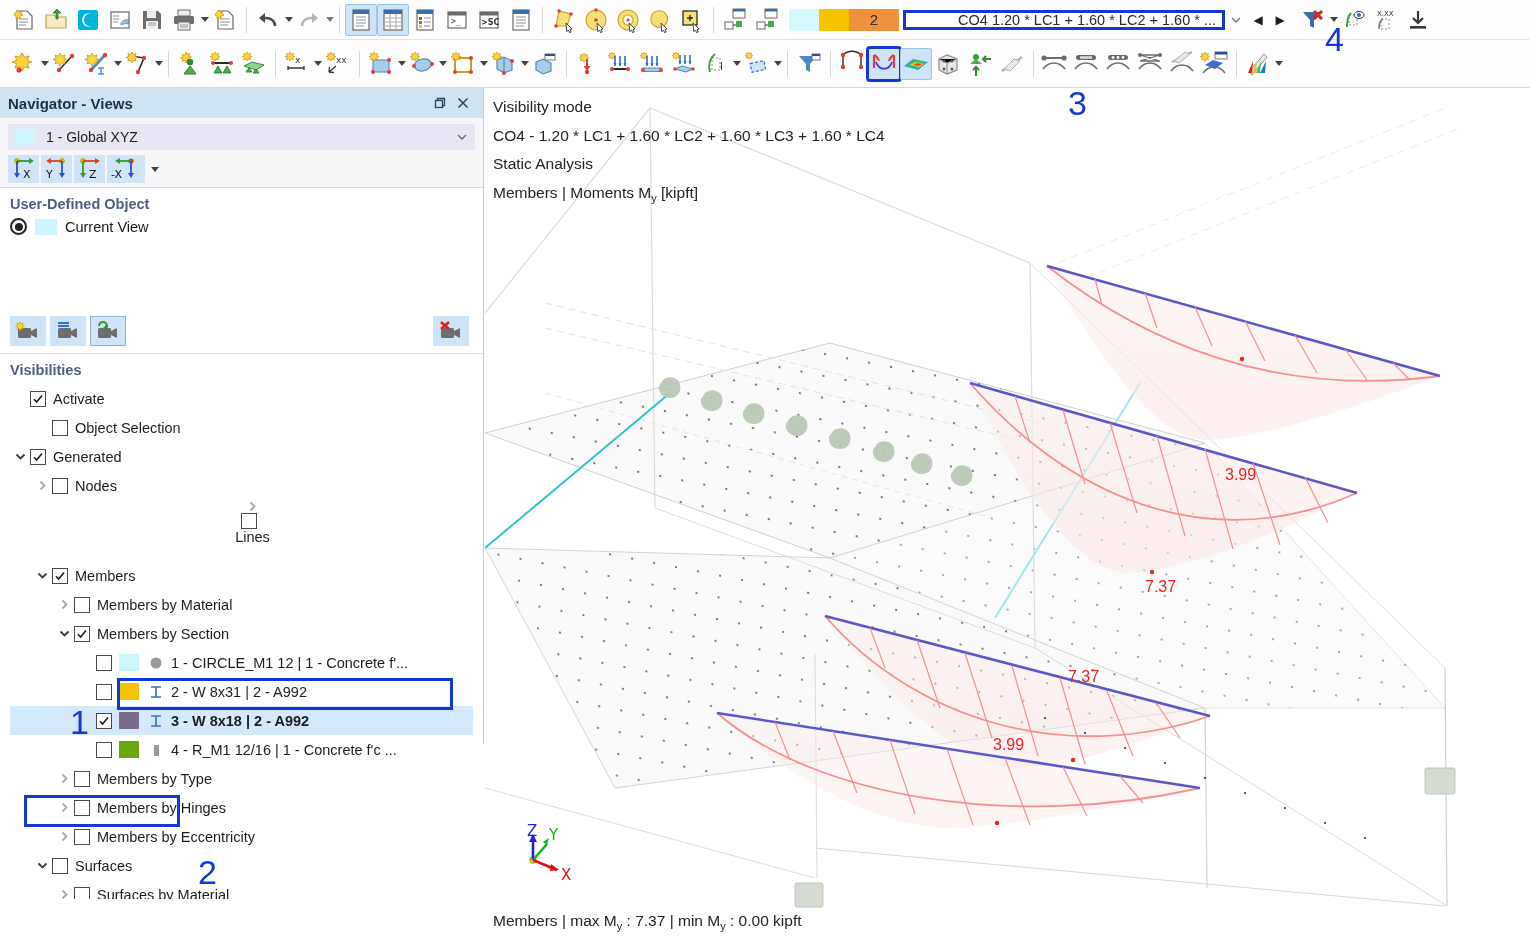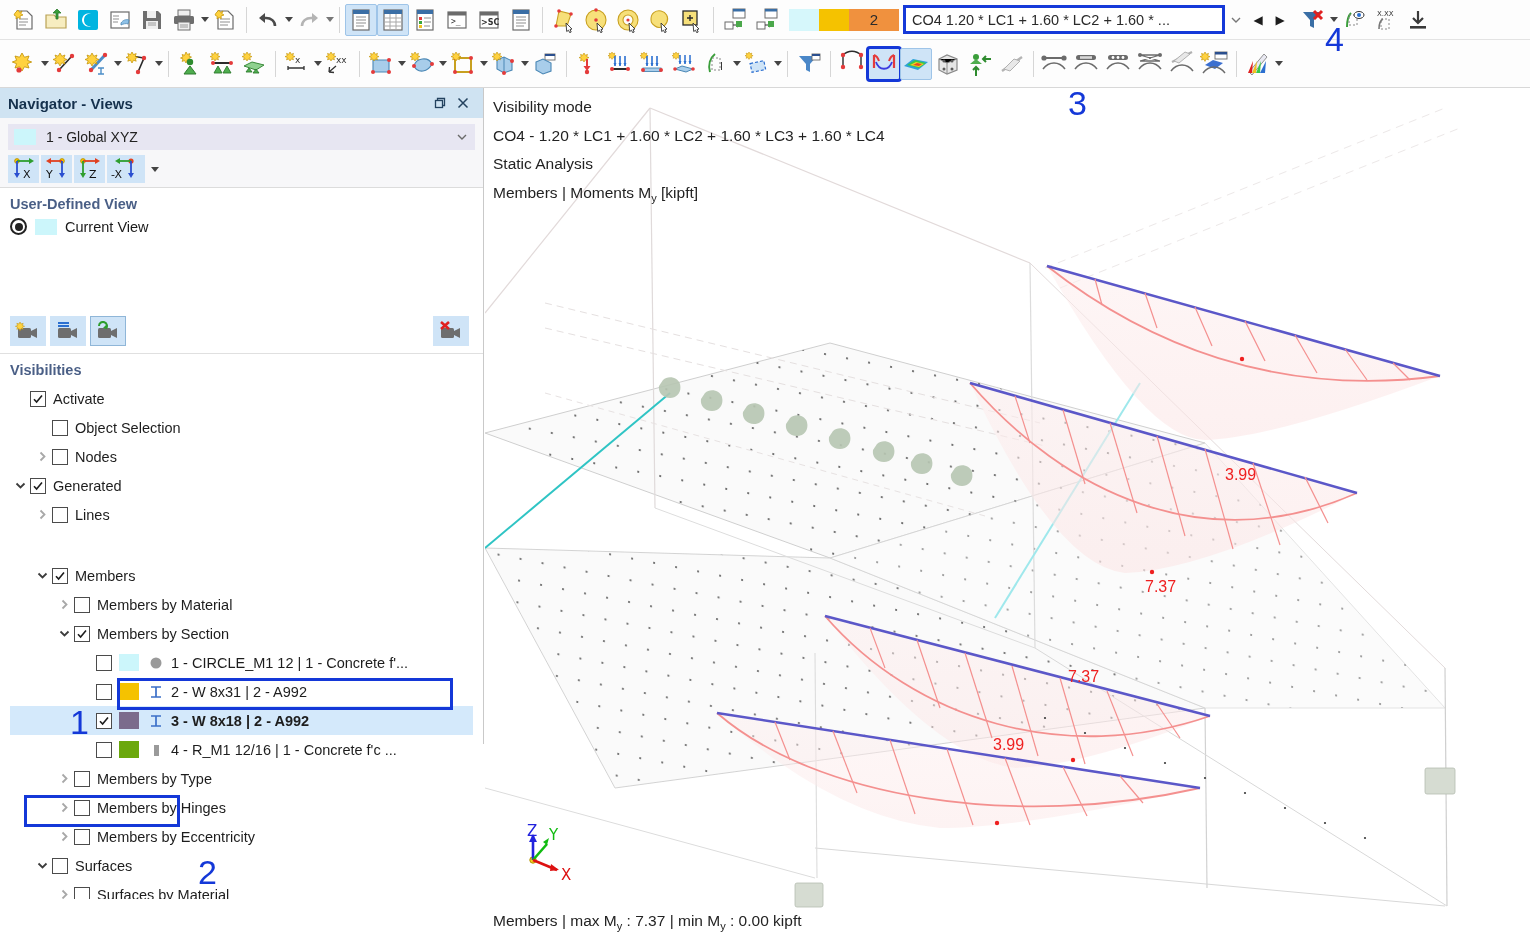--- a/index.html
+++ b/index.html
@@ -29,23 +29,23 @@
 
   
   .sw { width:30px; height:22px; flex:none; }
   .sw.cyan { background:#d6f7fb; }
   .sw.yellow { background:#f5c200; }
   .sw.orange { background:#f0913e; display:flex; align-items:center; justify-content:center;
                font-size:15px; color:#2b2b2b; width:50px;}
 
   
   #lc-combo-wrap { display:flex; align-items:center; flex:none; }
-  #lc-combo { width:322px; height:29px; border:3px solid #1438d8; background:#fff;
+  #lc-combo { width:322px; height:20px; border:3px solid #1438d8; background:#fff;
               display:flex; align-items:center; padding:0 6px; font-size:14.5px; color:#2a2a2a;
-              white-space:nowrap; overflow:hidden; }
+              white-space:nowrap; overflow:hidden;justify-content:flex-end; }
   #lc-combo-arrow { width:22px; display:flex; align-items:center; justify-content:center; }
   .nav-arrow { width:22px; height:28px; display:flex; align-items:center; justify-content:center;
                color:#1d1d1d; font-size:12px; }
 
   
   .callout { position:absolute; color:#1438d8; font-size:34px; font-weight:400;
              font-family:"Liberation Sans", sans-serif; line-height:1; z-index:60; }
 
   
   #left-panel { position:absolute; left:0; top:88px; width:484px; height:656px;
@@ -718,21 +718,21 @@
             <path d="M22 4v12" stroke="#2b4fd0" stroke-width="1.8"></path>
               <path d="M19 16l3 5 3-5z" fill="#2b4fd0"></path>
             <text x="2" y="21" font-size="11" fill="#111" font-family="DejaVu Sans, sans-serif">-X</text>
           </svg>
         </div>
         <div class="caret" style="margin-left:4px;"></div>
       </div>
     </div>
 
     <div id="udv-area">
-      <div class="section-head">User-Defined View</div>
+      <div class="section-head">User-Defined Object</div>
       <div id="current-view-row">
         <span class="radio">
             <i></i>
           </span>
         <span style="width:22px;height:16px;background:#ccf6fb;display:block;"></span>
         <span>Current View</span>
       </div>
     </div>
 
     <div id="cam-row">
@@ -779,43 +779,43 @@
                 <path d="M2 6.3l2.6 2.8L10 2.6" stroke="#1d1d1d" stroke-width="1.6" fill="none"></path>
               </svg>
             </span>
             <span>Activate</span>
           </div>
           <div class="tree-row" style="padding-left: 22px;">
             <span class="twisty"></span>
             <span class="cb"></span>
             <span>Object Selection</span>
           </div>
+          <div class="tree-row" style="padding-left: 0px;">
+            <span class="twisty">
+              <svg width="13" height="13" viewBox="0 0 13 13">
+                <path d="M2.5 4.5l4 4 4-4" stroke="#3c3c3c" stroke-width="1.8" fill="none"></path>
+              </svg>
+            </span>
+            <span class="cb">
+              <svg width="12" height="12" viewBox="0 0 12 12">
+                <path d="M2 6.3l2.6 2.8L10 2.6" stroke="#1d1d1d" stroke-width="1.6" fill="none"></path>
+              </svg>
+            </span>
+            <span>Generated</span>
+          </div>
           <div class="tree-row" style="padding-left: 22px;">
             <span class="twisty">
               <svg width="13" height="13" viewBox="0 0 13 13">
                 <path d="M4.5 2.5l4 4-4 4" stroke="#a8a8a8" stroke-width="1.8" fill="none"></path>
               </svg>
             </span>
             <span class="cb"></span>
             <span>Nodes</span>
           </div>
-          <div class="tree-row" style="padding-left: 0px;">
-            <span class="twisty">
-              <svg width="13" height="13" viewBox="0 0 13 13">
-                <path d="M2.5 4.5l4 4 4-4" stroke="#3c3c3c" stroke-width="1.8" fill="none"></path>
-              </svg>
-            </span>
-            <span class="cb">
-              <svg width="12" height="12" viewBox="0 0 12 12">
-                <path d="M2 6.3l2.6 2.8L10 2.6" stroke="#1d1d1d" stroke-width="1.6" fill="none"></path>
-              </svg>
-            </span>
-            <span>Generated</span>
-          </div>
-          <div class="tree-row" style="padding-left: 22px;">
+          <div class="tree-row" style="padding-left: 22px; flex-direction: column;">
             <span class="twisty">
               <svg width="13" height="13" viewBox="0 0 13 13">
                 <path d="M4.5 2.5l4 4-4 4" stroke="#a8a8a8" stroke-width="1.8" fill="none"></path>
               </svg>
             </span>
             <span class="cb"></span>
             <span>Lines</span>
           </div>
           <div class="tree-row" style="padding-left: 22px; margin-top: 32px;">
             <span class="twisty">

